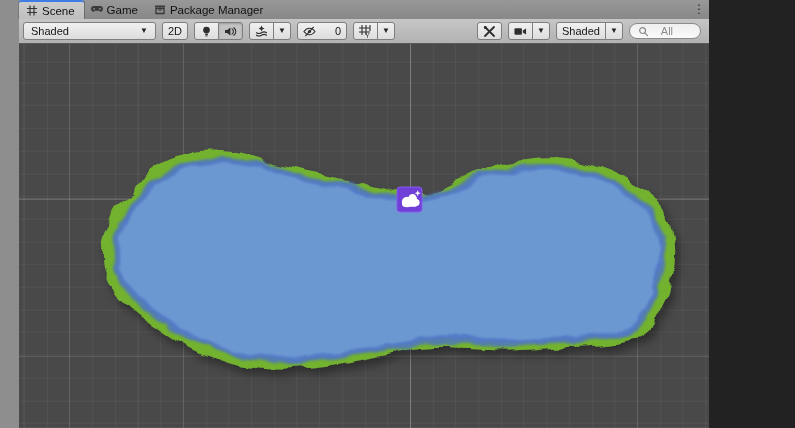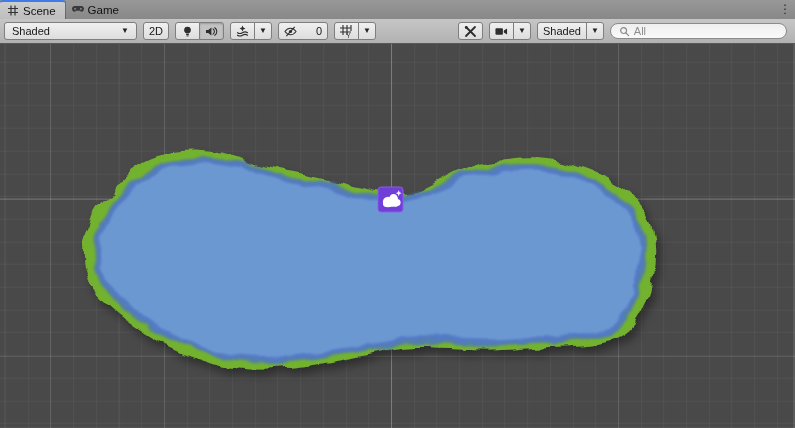--- a/index.html
+++ b/index.html
@@ -1,17 +1,17 @@
 <!DOCTYPE html>
 <html><head>
 <meta charset="utf-8">
 <style>
   * { margin:0; padding:0; box-sizing:border-box; }
   body { font-family:"Liberation Sans", sans-serif; background:#222; }
-  .window { position:relative; width:795px; height:428px; overflow:hidden; background:#8E8E8E; }
+  .window { position:relative; width:709px; height:428px; overflow:hidden; background:#8E8E8E;padding-left:19px; }
 
   
   .tabbar { position:relative; height:19px; background:linear-gradient(#989898,#888888);
             display:flex; align-items:flex-end; }
   .tab { height:19px; display:flex; align-items:center; gap:4px; padding:0 9px 0 7px;
          font-size:11.5px; color:#111; position:relative; }
   .tab.active { background:linear-gradient(#CDCDCD,#BEBEBE); border-radius:3px 3px 0 0;
                 border-top:2px solid #3E7DE7; box-shadow:1px 0 0 rgba(0,0,0,.25), -1px 0 0 rgba(0,0,0,.15); }
   .tab .ticon { display:inline-flex; width:12px; height:12px; align-items:center; justify-content:center; }
   .kebab { position:absolute; right:4px; top:1px; width:12px; height:16px; color:#2a2a2a;
@@ -28,21 +28,21 @@
   .group .tb-btn:first-child { border-radius:3px 0 0 3px; margin-left:0; }
   .group .tb-btn:last-child { border-radius:0 3px 3px 0; }
   .group .tb-btn:only-child { border-radius:3px; }
   .tb-btn.pressed { background:#C3C3C3; box-shadow:inset 0 1px 2px rgba(0,0,0,.2); }
   .tb-btn .arrow { font-size:8px; color:#222; line-height:1; }
   .tb-btn.arrow-only { padding:0 4px; }
   .dropdown-wide { width:133px; justify-content:space-between; padding:0 7px; }
   .spacer { flex:0 0 70px; }
   .searchbox { flex:1; height:16px; margin-right:4px; background:linear-gradient(#EFEFEF,#FAFAFA);
                border:1px solid #8B8B8B; border-radius:8px; display:flex; align-items:center;
-               gap:4px; padding:0 8px; }
+               gap:12px; padding:0 8px; }
   .searchbox .ph { font-size:11px; color:#8e8e8e; }
   .icon-12 { width:13px; height:13px; display:block; }
 
   
   .scene { position:relative; width:795px; height:384px; background-color:#494949;
            background-image:
              repeating-linear-gradient(90deg, rgba(255,255,255,0.10) 0 1px, transparent 1px 227px),
              repeating-linear-gradient(0deg,  rgba(255,255,255,0.10) 0 1px, transparent 1px 226px),
              repeating-linear-gradient(90deg, rgba(255,255,255,0.045) 0 1px, transparent 1px 22.7px),
              repeating-linear-gradient(0deg,  rgba(255,255,255,0.045) 0 1px, transparent 1px 22.7px);
@@ -69,20 +69,30 @@
     </div>
     <div class="tab">
       <span class="ticon">
         <svg class="icon-12" viewBox="0 0 14 10">
             <path d="M3 1h8c1.6 0 3 1.4 3 3.2 0 1.8-1.2 3.4-2.6 3.4-.9 0-1.6-.5-2-1.1H4.6c-.4.6-1.1 1.1-2 1.1C1.2 7.6 0 6 0 4.2 0 2.4 1.4 1 3 1z" fill="#3a3a3a"></path>
             <circle cx="3.6" cy="4.2" r="1" fill="#999"></circle>
             <circle cx="10.4" cy="4.2" r="1" fill="#999"></circle>
           </svg>
       </span>
       <span>Game</span>
+    </div>
+    <div class="tab">
+      <span class="ticon">
+        <svg class="icon-12" viewBox="0 0 12 12">
+            <path d="M1 2h10v2H1z" fill="#3a3a3a"></path>
+            <path d="M2 5h8v5H2z" fill="none" stroke="#3a3a3a" stroke-width="1.4"></path>
+            <path d="M4.5 6.5h3" stroke="#3a3a3a" stroke-width="1.2"></path>
+          </svg>
+      </span>
+      <span>Package Manager</span>
     </div>
     <div class="kebab">⋮</div>
   </div>
 
   <div class="toolbar">
 
     <div class="tb-btn dropdown-wide">
       <span>Shaded</span>
       <span class="arrow">▼</span>
     </div>

